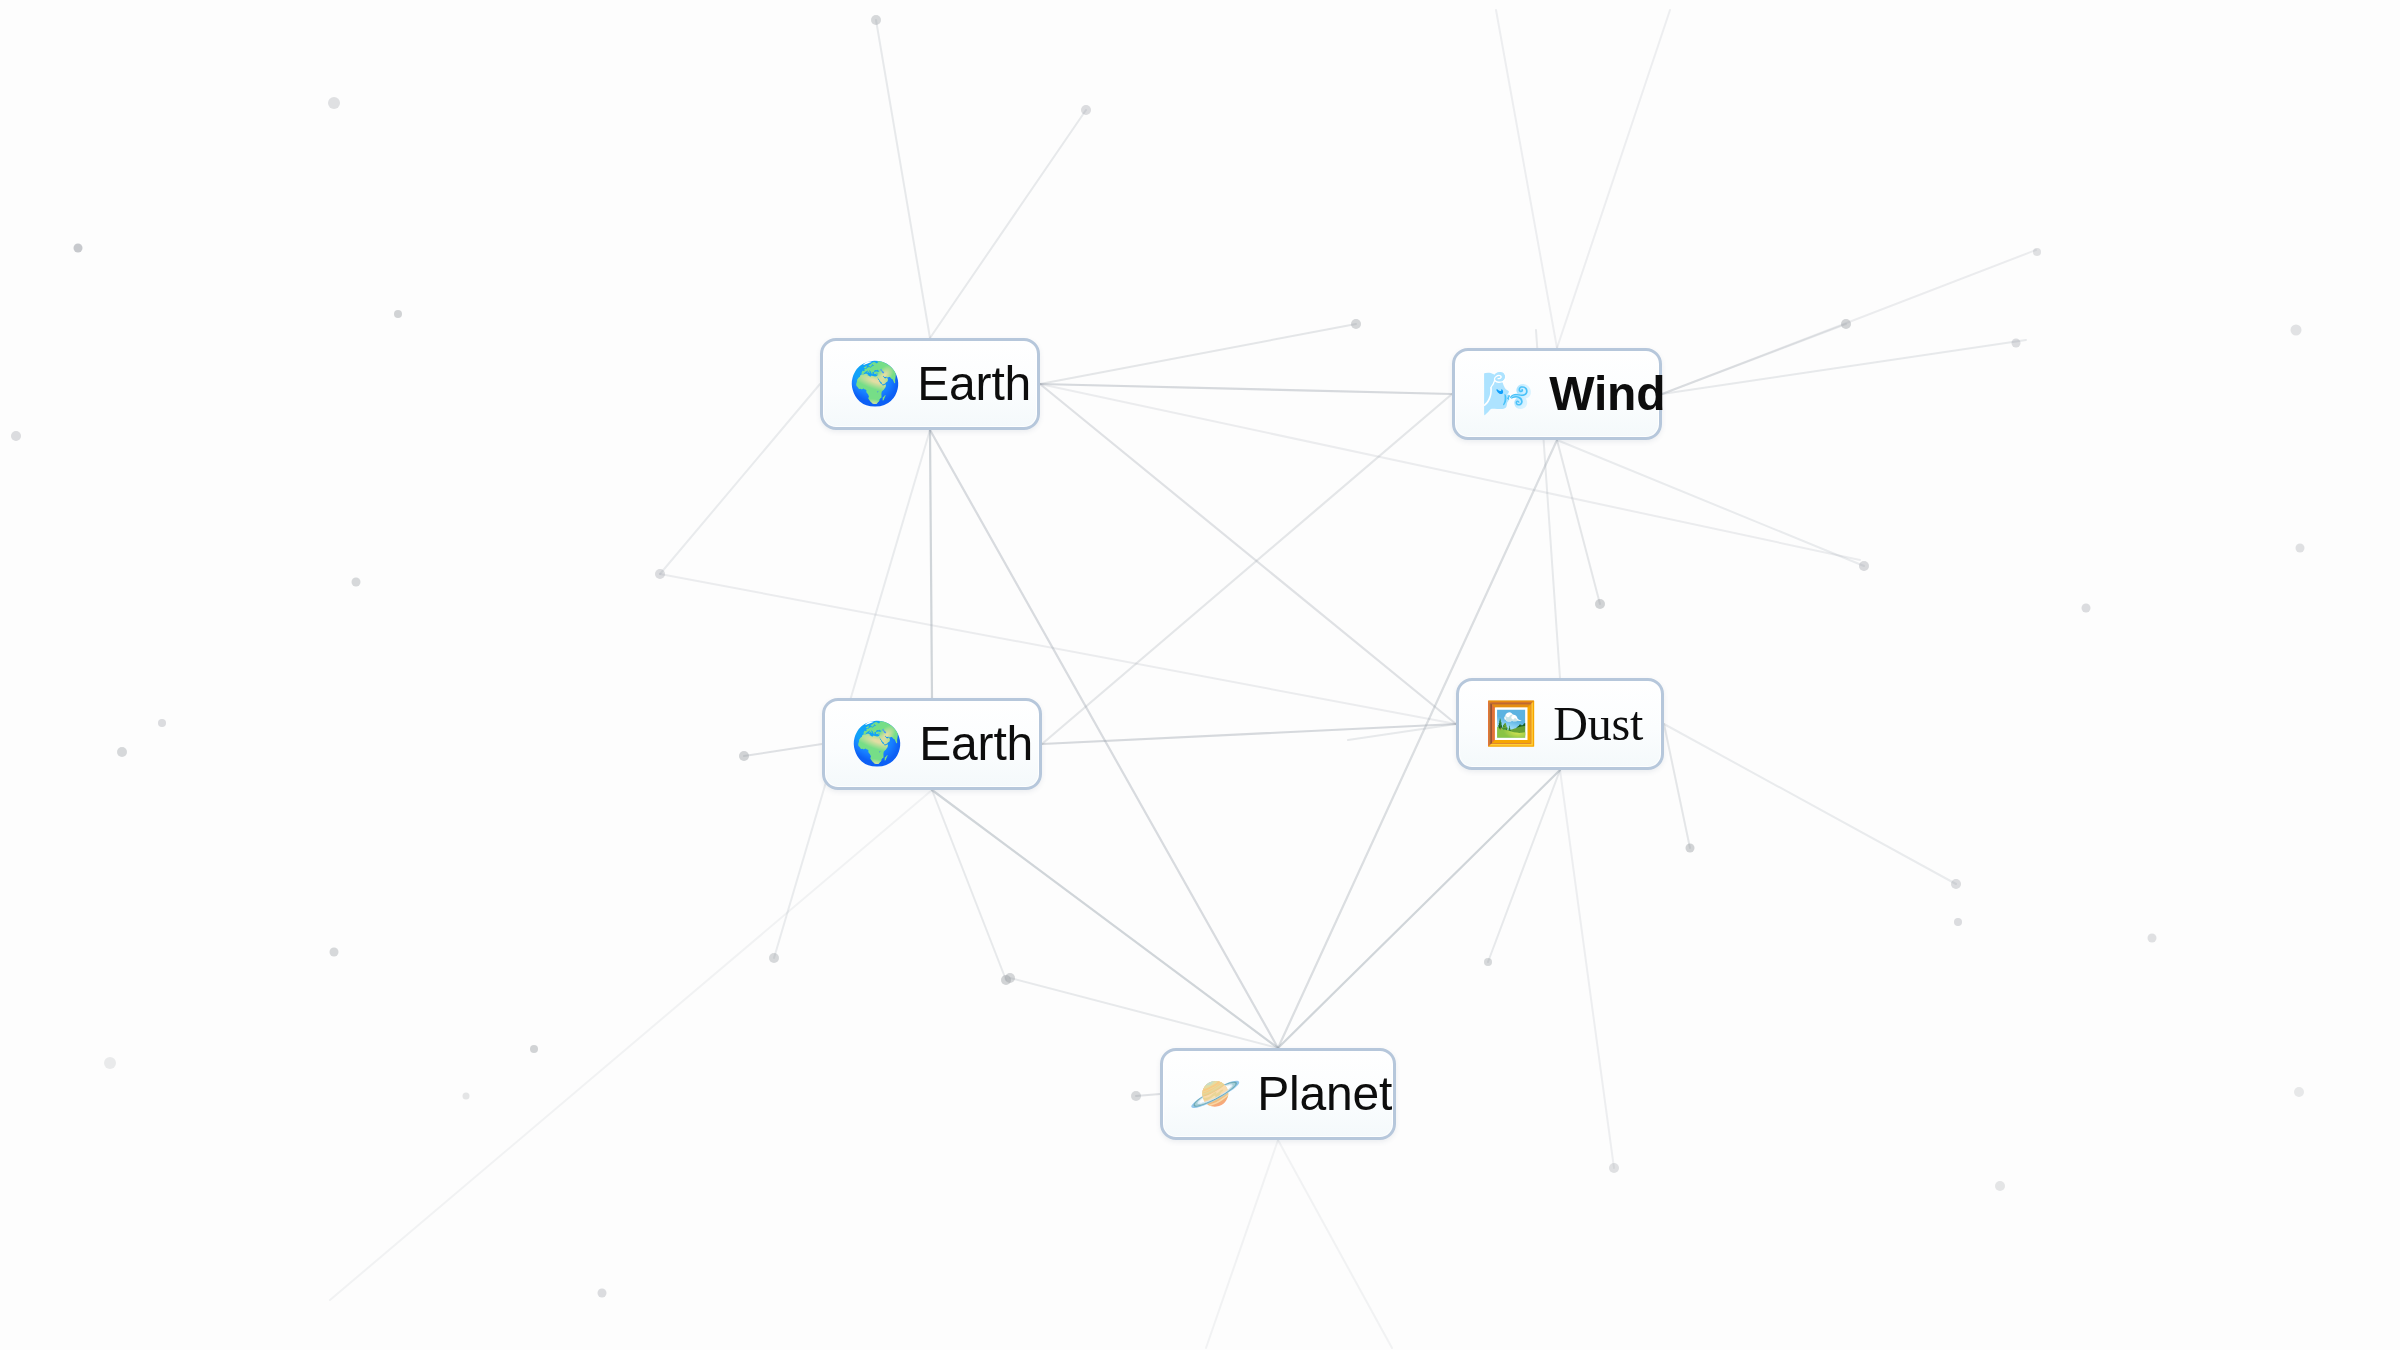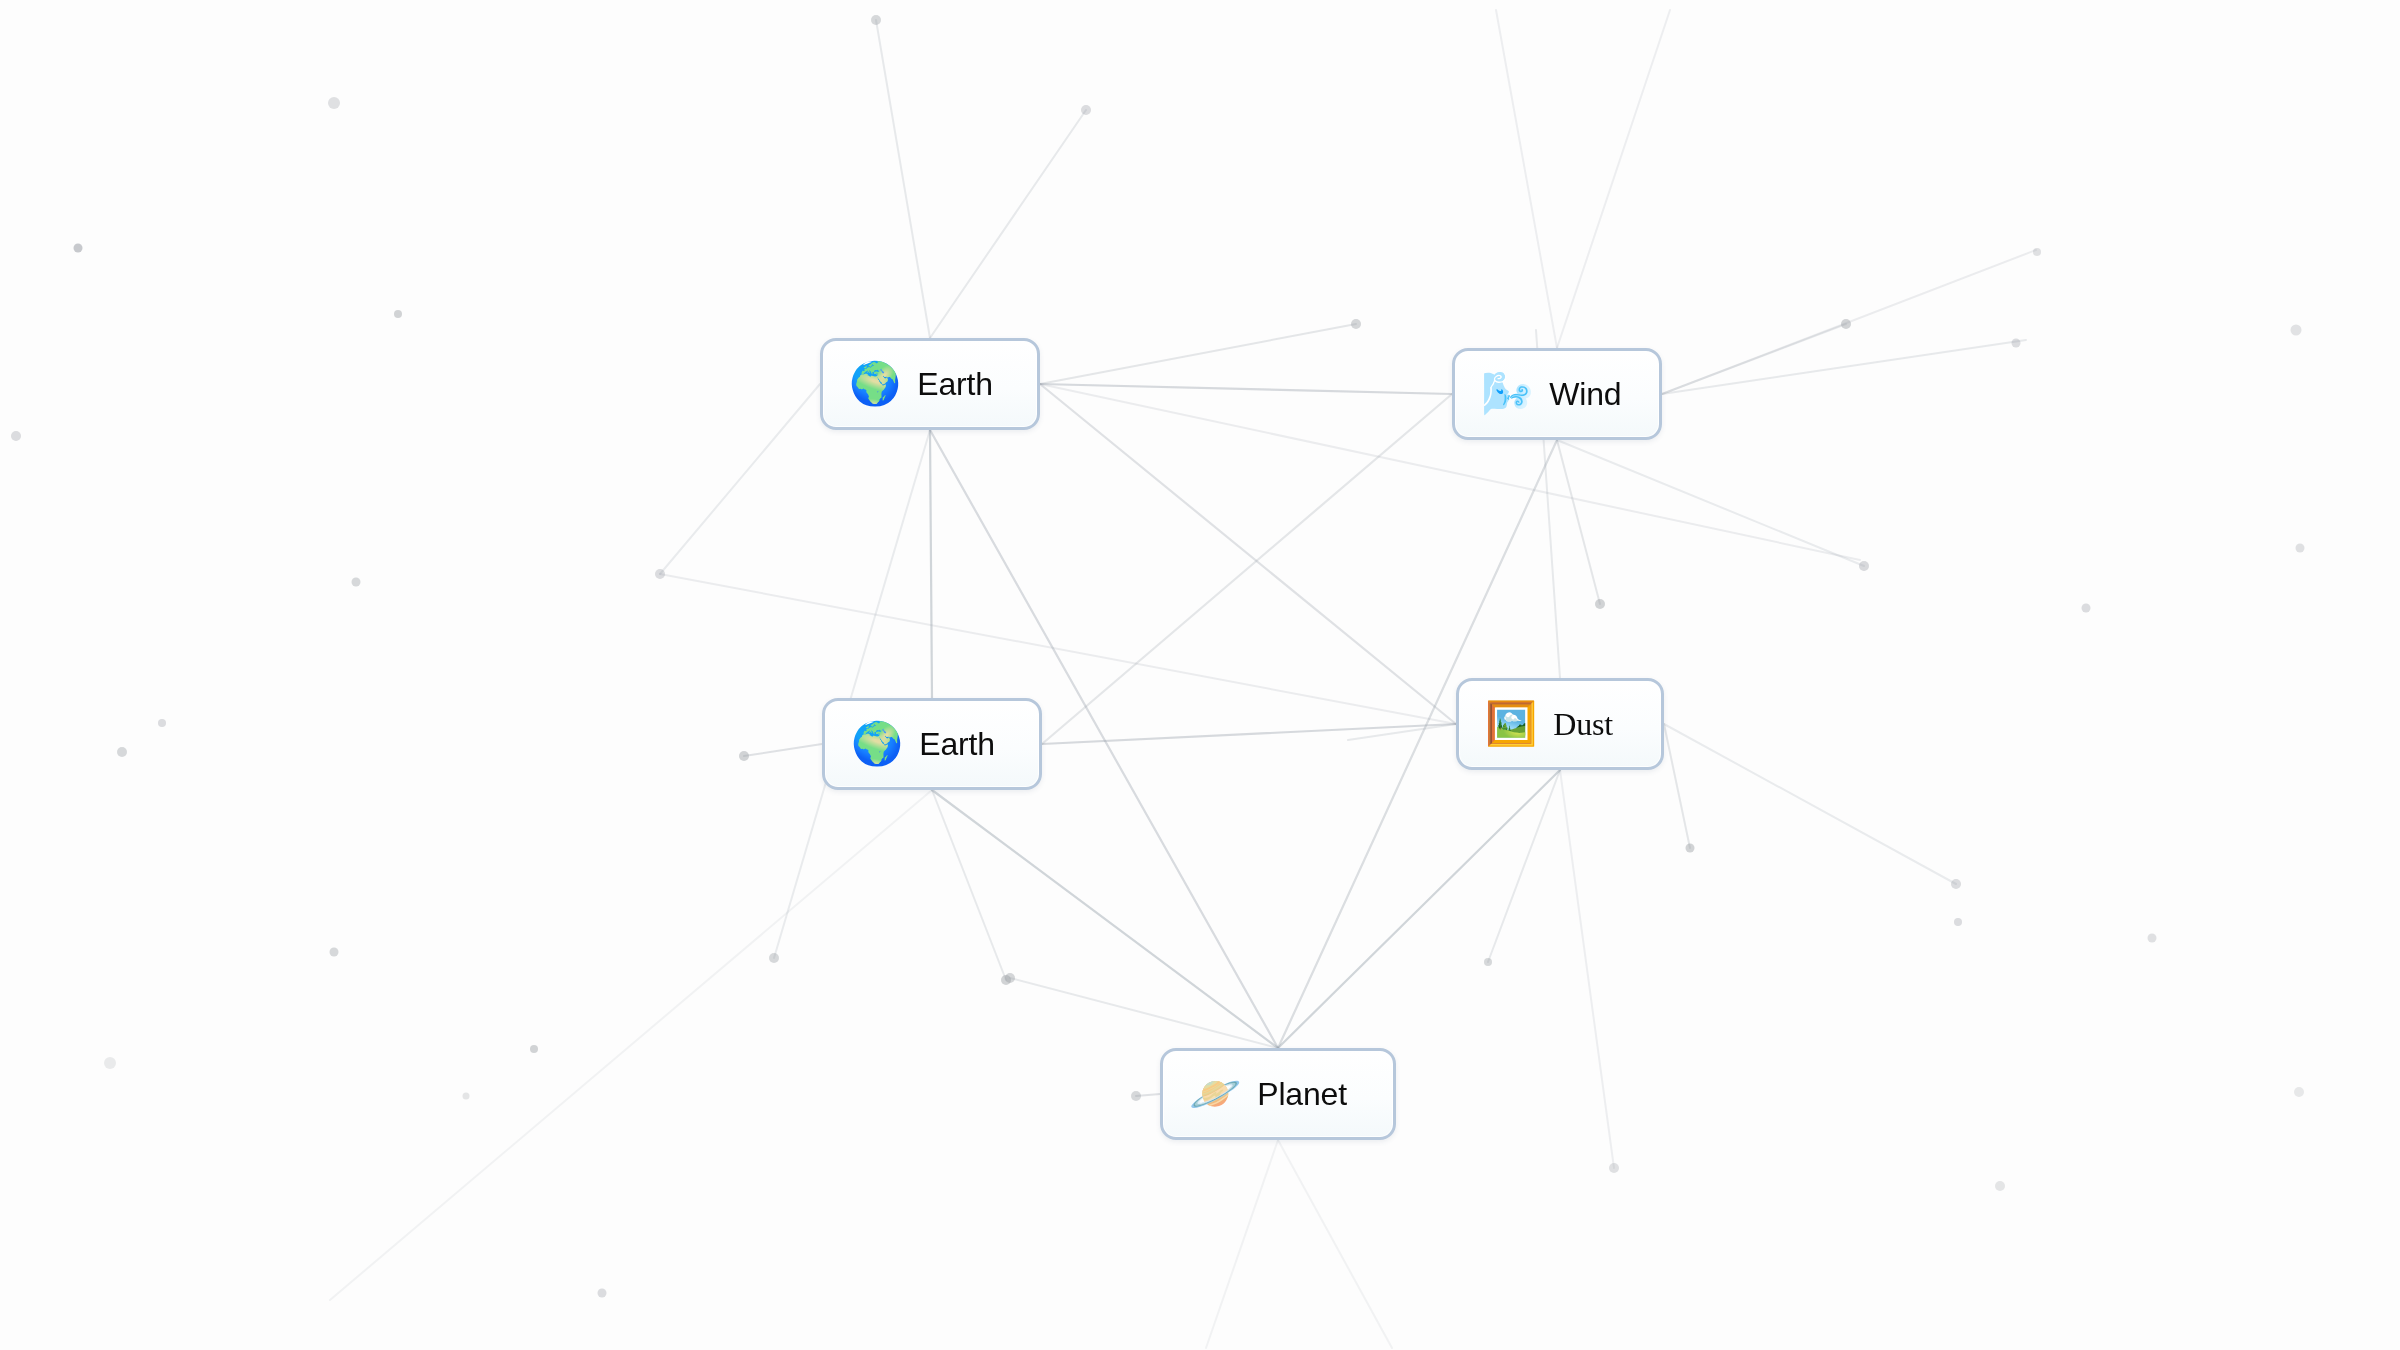--- a/index.html
+++ b/index.html
@@ -37,21 +37,21 @@
     white-space: nowrap;
     z-index: 5;
   }
   .node-emoji {
     font-size: 42px;
     line-height: 1;
     display: inline-block;
     filter: saturate(1.05);
   }
   .node-label {
-    font-size: 32px;
+    font-size: 48px;
     line-height: 1;
     color: #0d0d0d;
     letter-spacing: -0.2px;
     font-weight: 400;
     text-align: right;
   }
 </style>
 </head>
 <body>
 
@@ -137,21 +137,21 @@
         <circle cx="1010" cy="978" r="5" fill="#9b9fa5" fill-opacity="0.42"></circle>
       </g>
   </svg>
   <div id="node-layer">
       <div class="node" style="left: 820px; top: 338px; width: 220px; height: 92px; border-color: rgb(182, 199, 219);">
         <span class="node-emoji">🌍</span>
         <span class="node-label" style="color: rgb(13, 13, 13);">Earth</span>
       </div>
       <div class="node" style="left: 1452px; top: 348px; width: 210px; height: 92px; border-color: rgb(182, 199, 219);">
         <span class="node-emoji">🌬️</span>
-        <span class="node-label" style="color: rgb(13, 13, 13);">Wind</span>
+        <span class="node-label" style="color: rgb(13, 13, 13); font-weight: bold;">Wind</span>
       </div>
       <div class="node" style="left: 822px; top: 698px; width: 220px; height: 92px; border-color: rgb(182, 199, 219);">
         <span class="node-emoji">🌍</span>
         <span class="node-label" style="color: rgb(13, 13, 13);">Earth</span>
       </div>
       <div class="node" style="left: 1456px; top: 678px; width: 208px; height: 92px; border-color: rgb(182, 199, 219);">
         <span class="node-emoji">🖼️</span>
         <span class="node-label" style="color: rgb(13, 13, 13); font-family: Liberation Serif, serif;">Dust</span>
       </div>
       <div class="node" style="left: 1160px; top: 1048px; width: 236px; height: 92px; border-color: rgb(182, 199, 219);">

